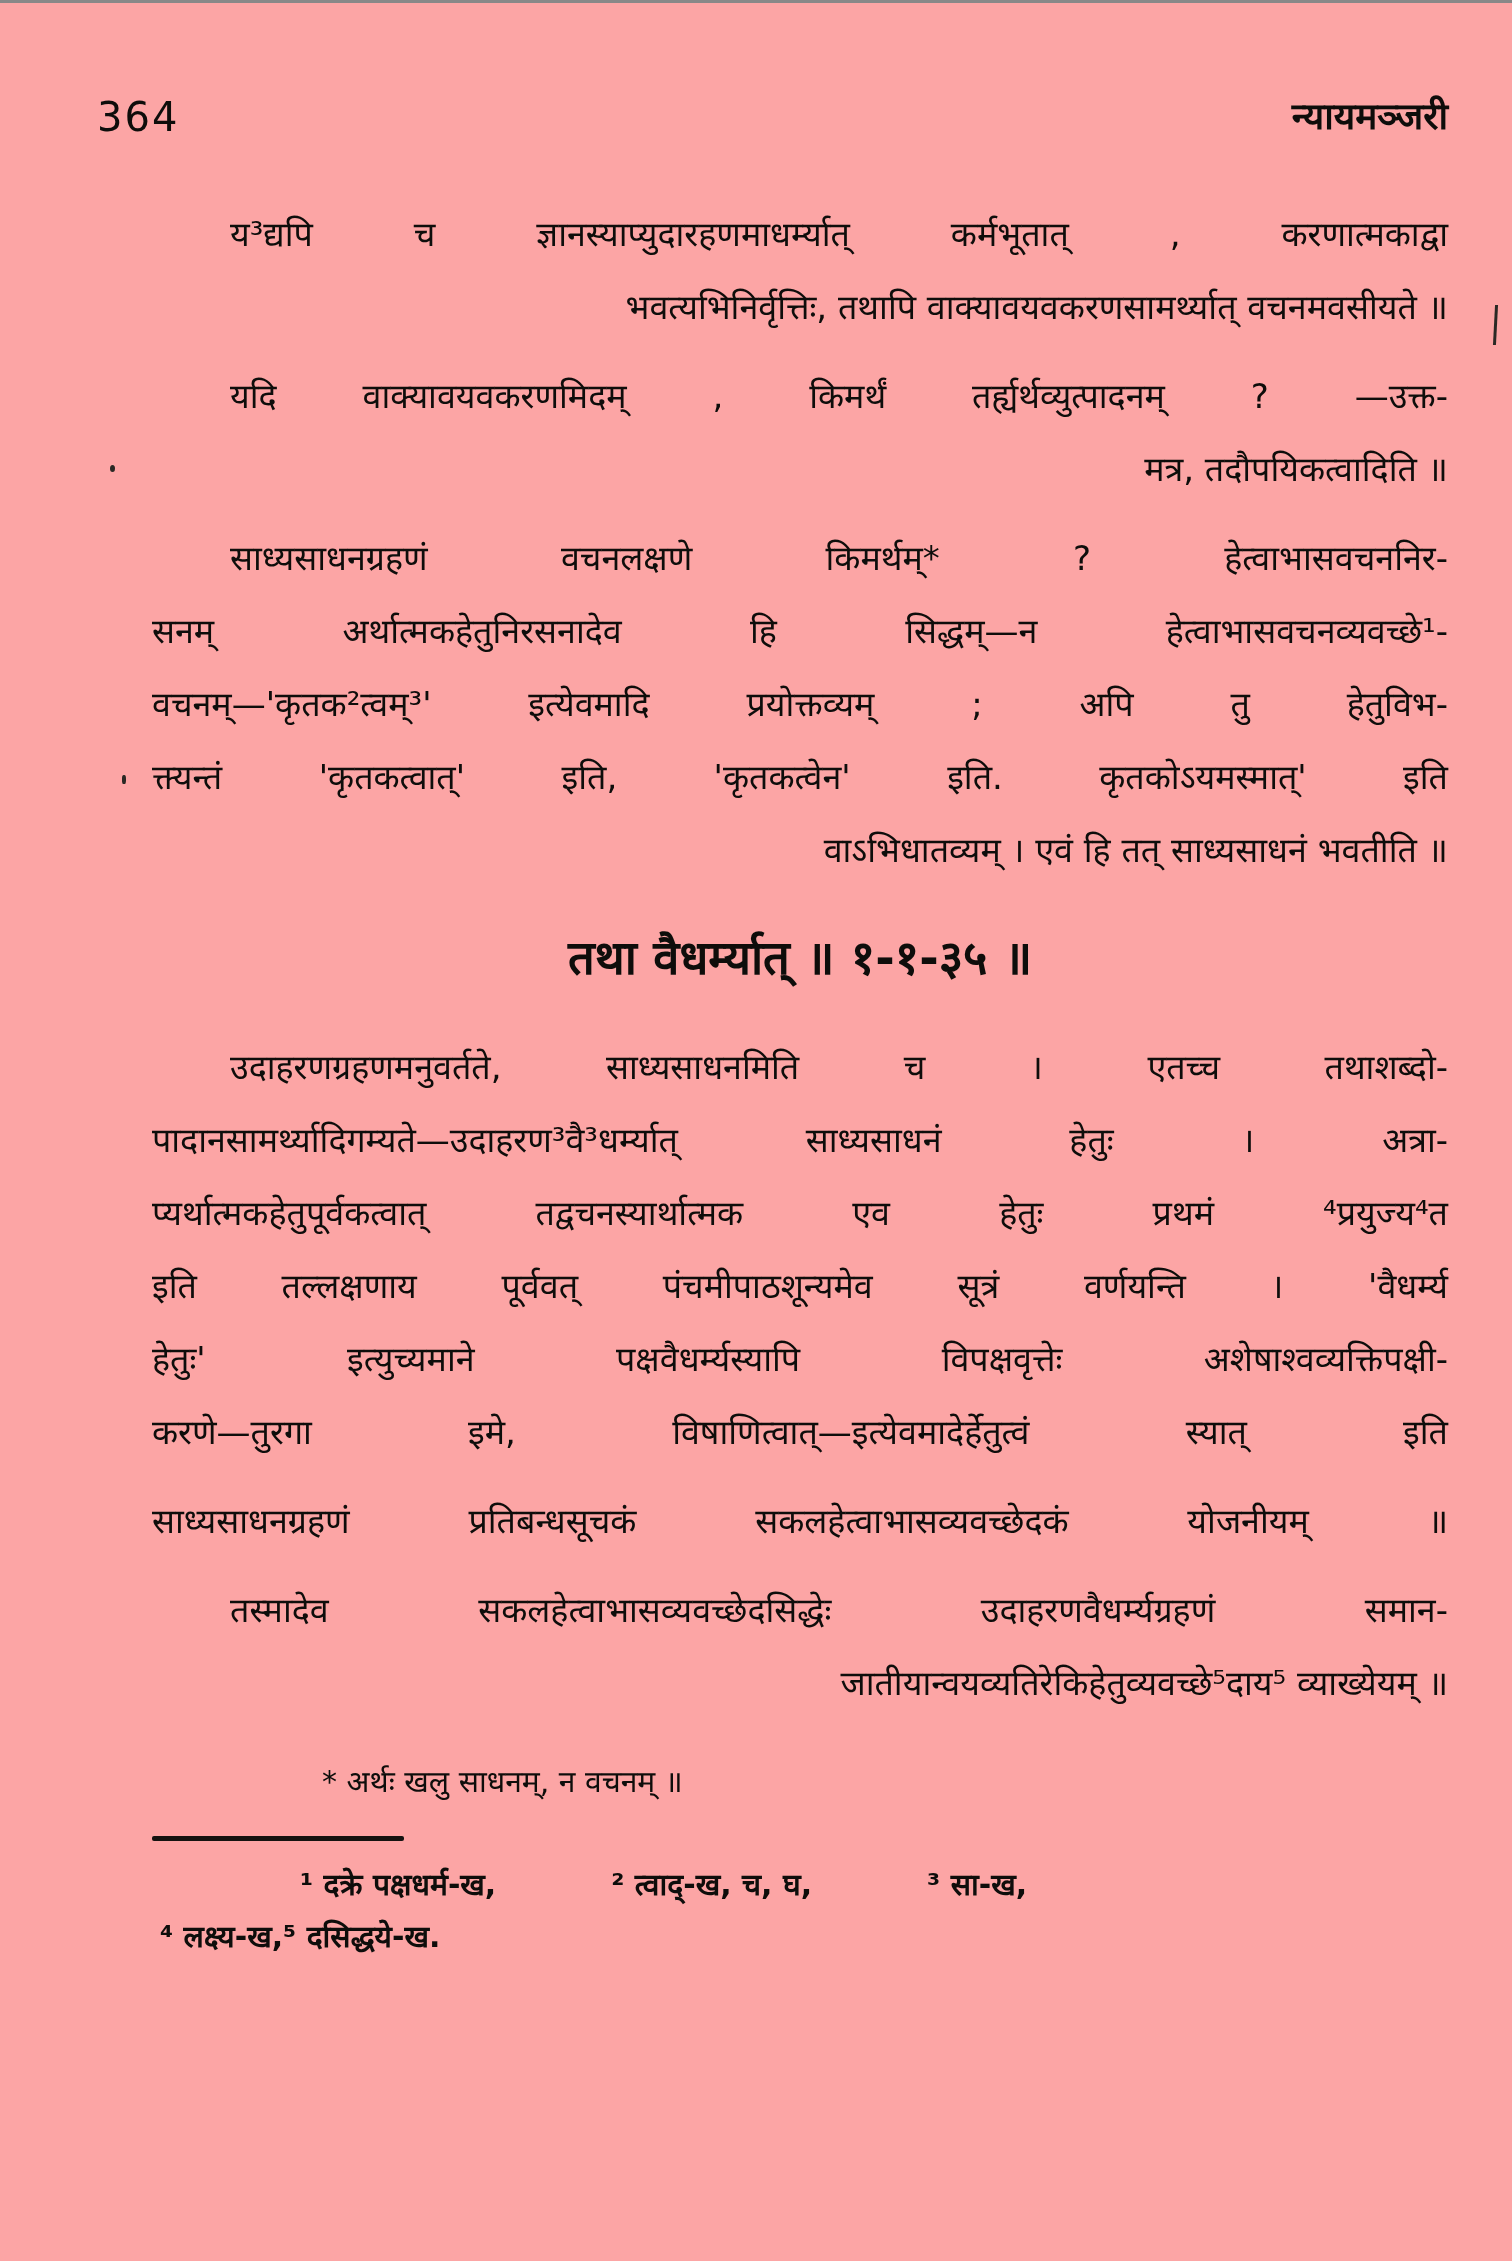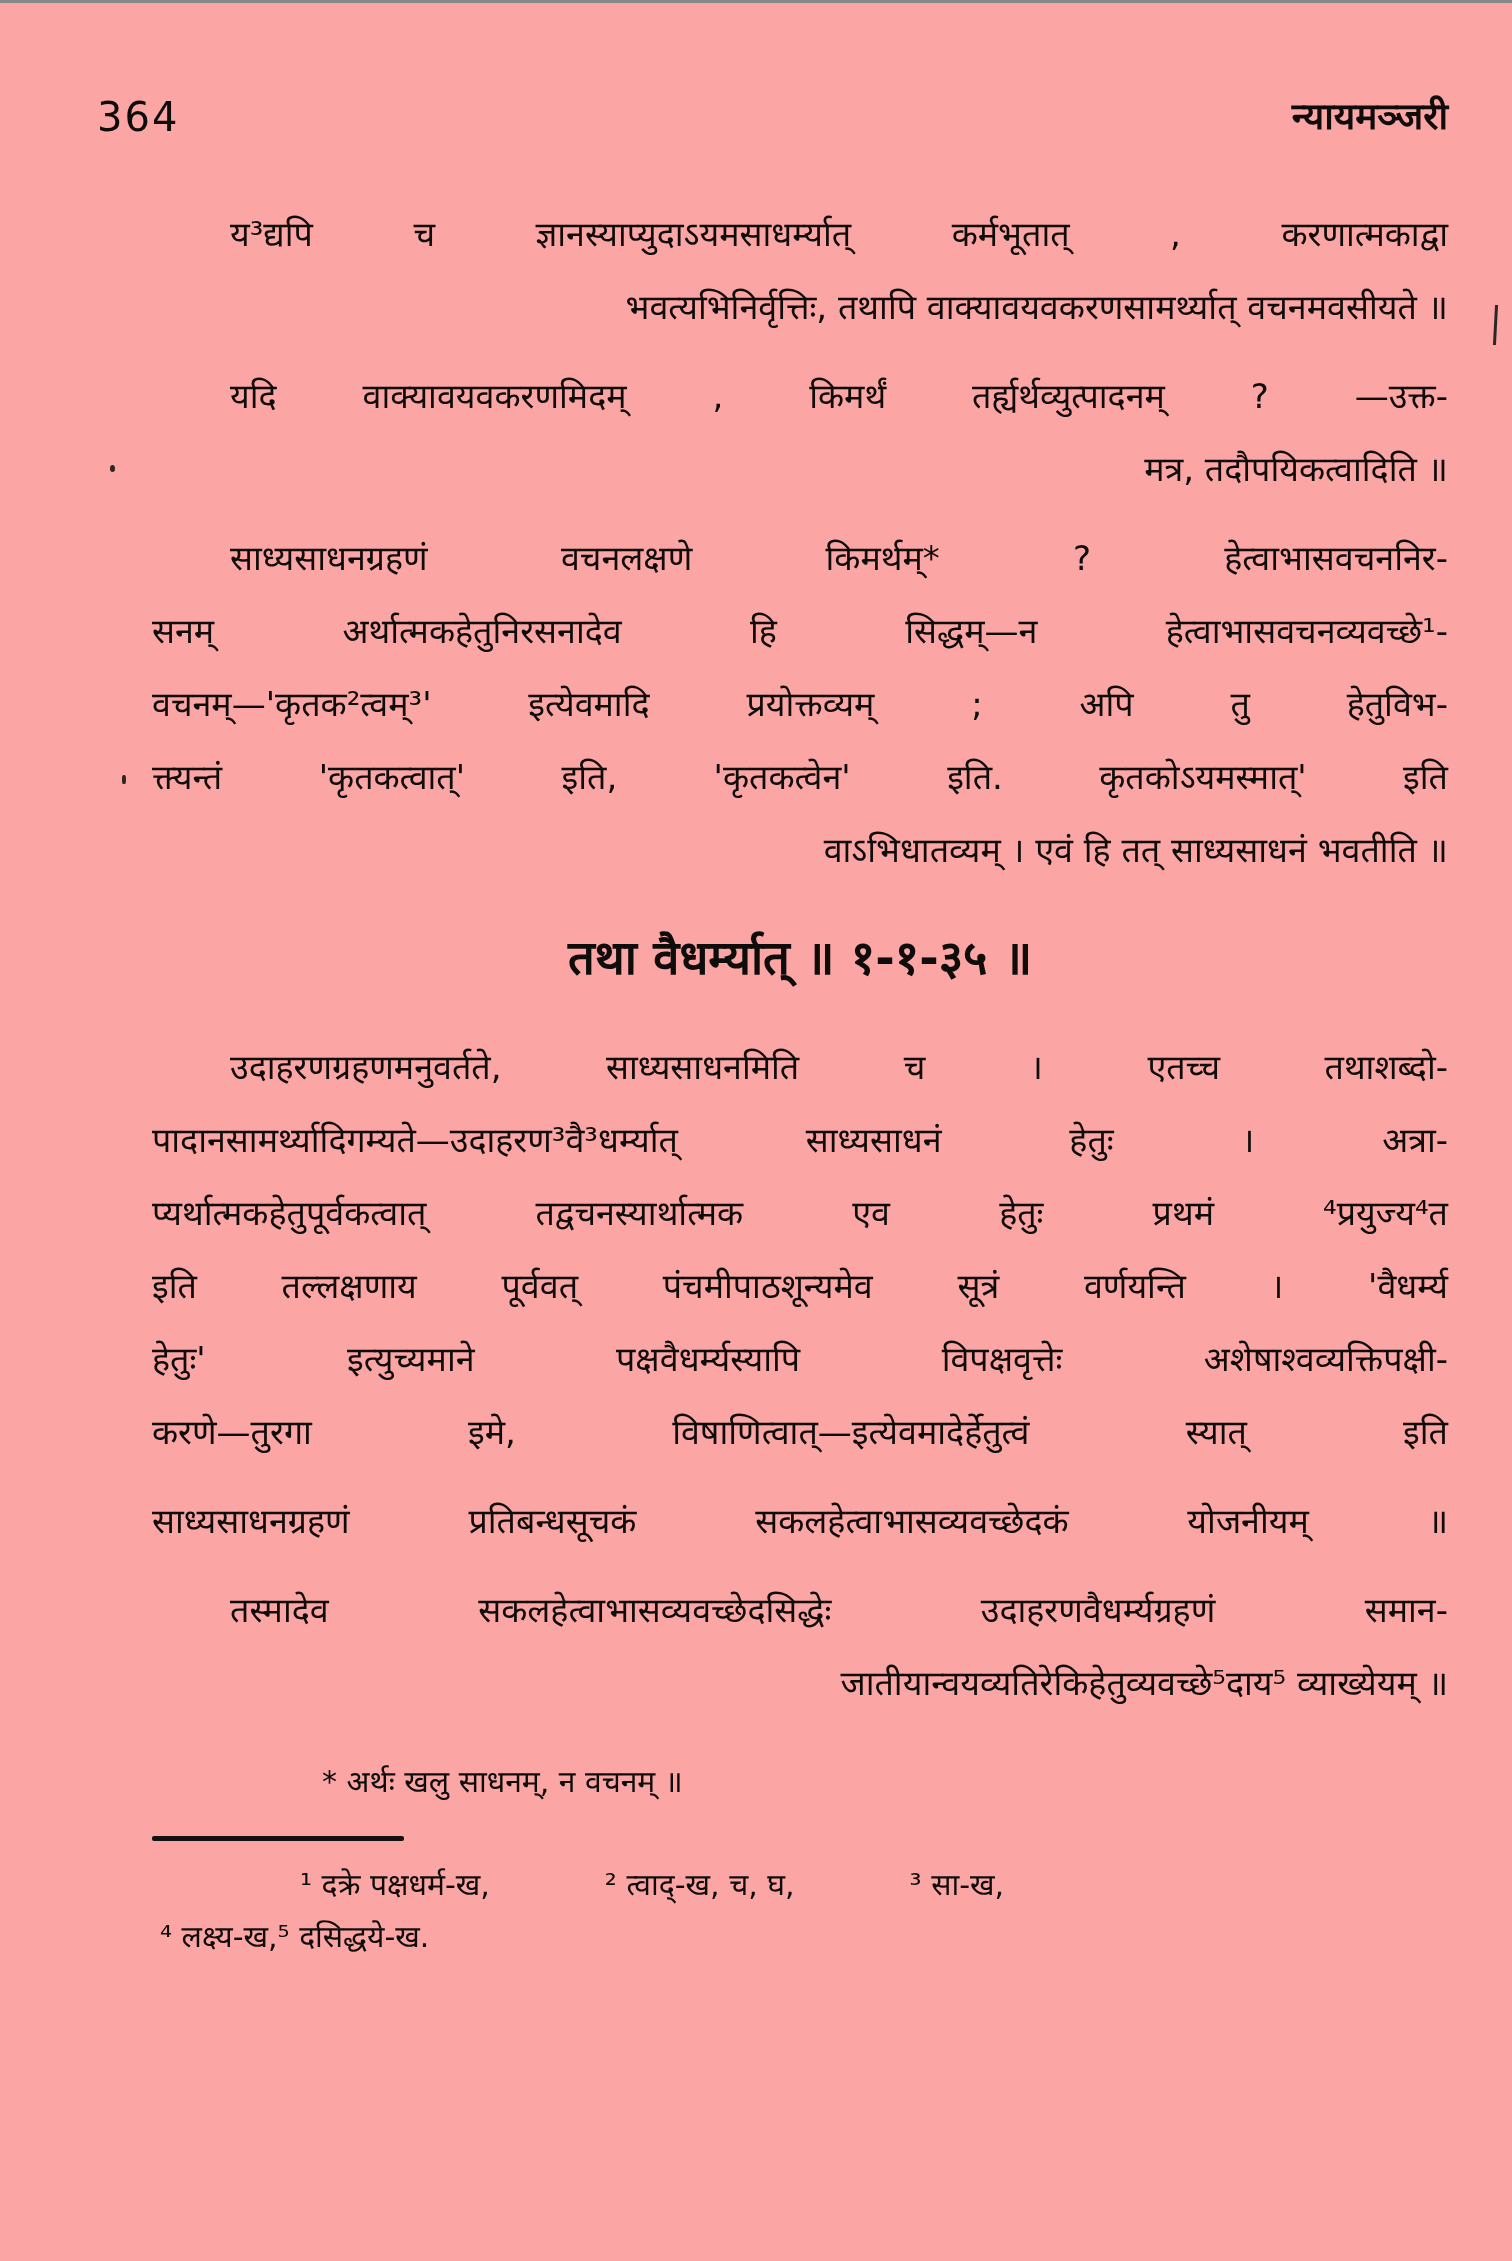--- a/index.html
+++ b/index.html
@@ -40,21 +40,21 @@
   }
   .fn-star {
     margin-top:36px; padding-left:170px;
     font-size:30px; line-height:52px;
   }
   .fn-rule {
     width:252px; height:5px; background:#141210;
     border:0; margin:28px 0 18px 0; border-radius:2px;
   }
   .fn-row {
-    display:flex; font-size:30px; line-height:52px;
+    display:flex; font-size:30px; line-height:52px;font-weight:bold;
   }
   .fn-row1 { padding-left:148px; gap:115px; }
   .fn-row2 { padding-left:8px;   }
   
   .artifact { position:absolute; background:#2a2824; }
   .a1 { left:1494px; top:302px; width:3px; height:40px; transform:rotate(3deg); }
   .a2 { left:110px;  top:462px; width:5px; height:7px;  border-radius:50%; }
   .a3 { left:122px;  top:772px; width:4px; height:9px;  border-radius:40%; }
 </style>
 </head>
@@ -67,21 +67,21 @@
 
   <div class="content">
 
     <div class="header">
       <span class="page-num">364</span>
       <span class="header-title">न्यायमञ्जरी</span>
     </div>
 
     <p class="para">
       </p>
-      <div class="line j in">य³द्यपि च ज्ञानस्याप्युदाऽयमसाधर्म्यात् कर्मभूतात् , करणात्मकाद्वा</div>
+      <div class="line j in">य³द्यपि च ज्ञानस्याप्युदारहणमाधर्म्यात् कर्मभूतात् , करणात्मकाद्वा</div>
       <div class="line last">भवत्यभिनिर्वृत्तिः, तथापि वाक्यावयवकरणसामर्थ्यात् वचनमवसीयते ॥</div>
     <p></p>
 
     <p class="para">
       </p>
       <div class="line j in">यदि वाक्यावयवकरणमिदम् ,  किमर्थं तर्ह्यर्थव्युत्पादनम् ? —उक्त-</div>
       <div class="line last">मत्र, तदौपयिकत्वादिति ॥</div>
     <p></p>
 
     <p class="para">

